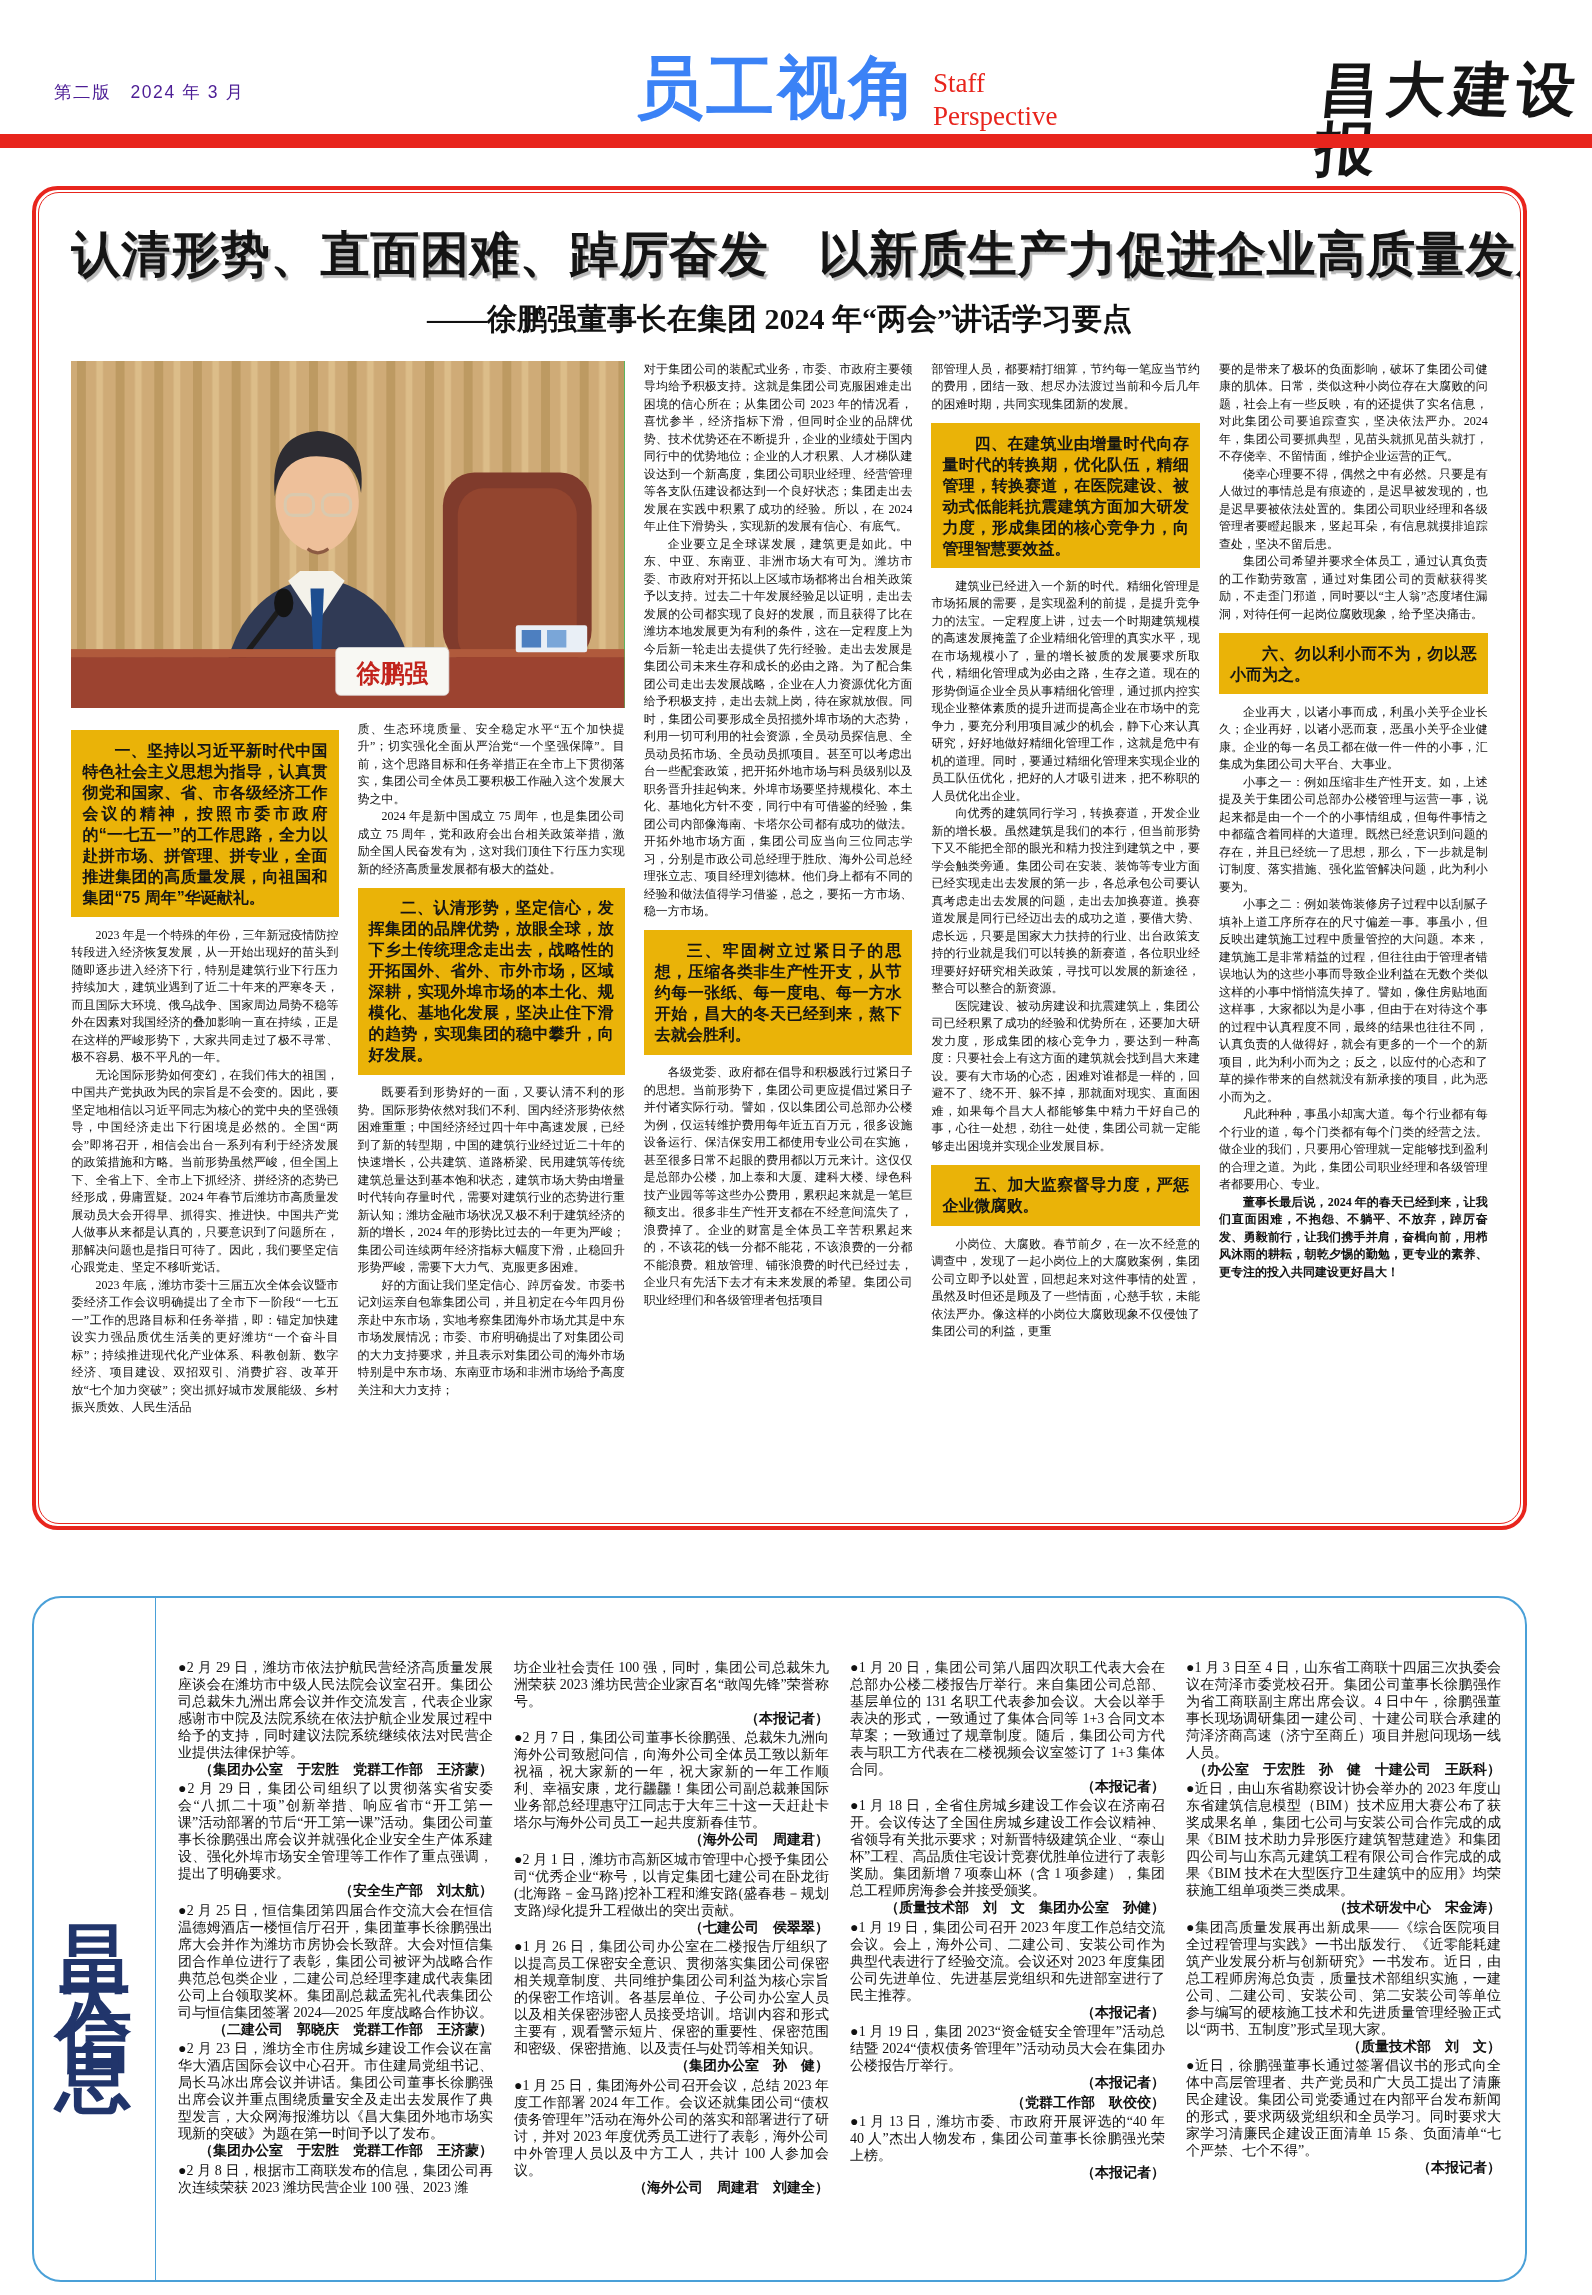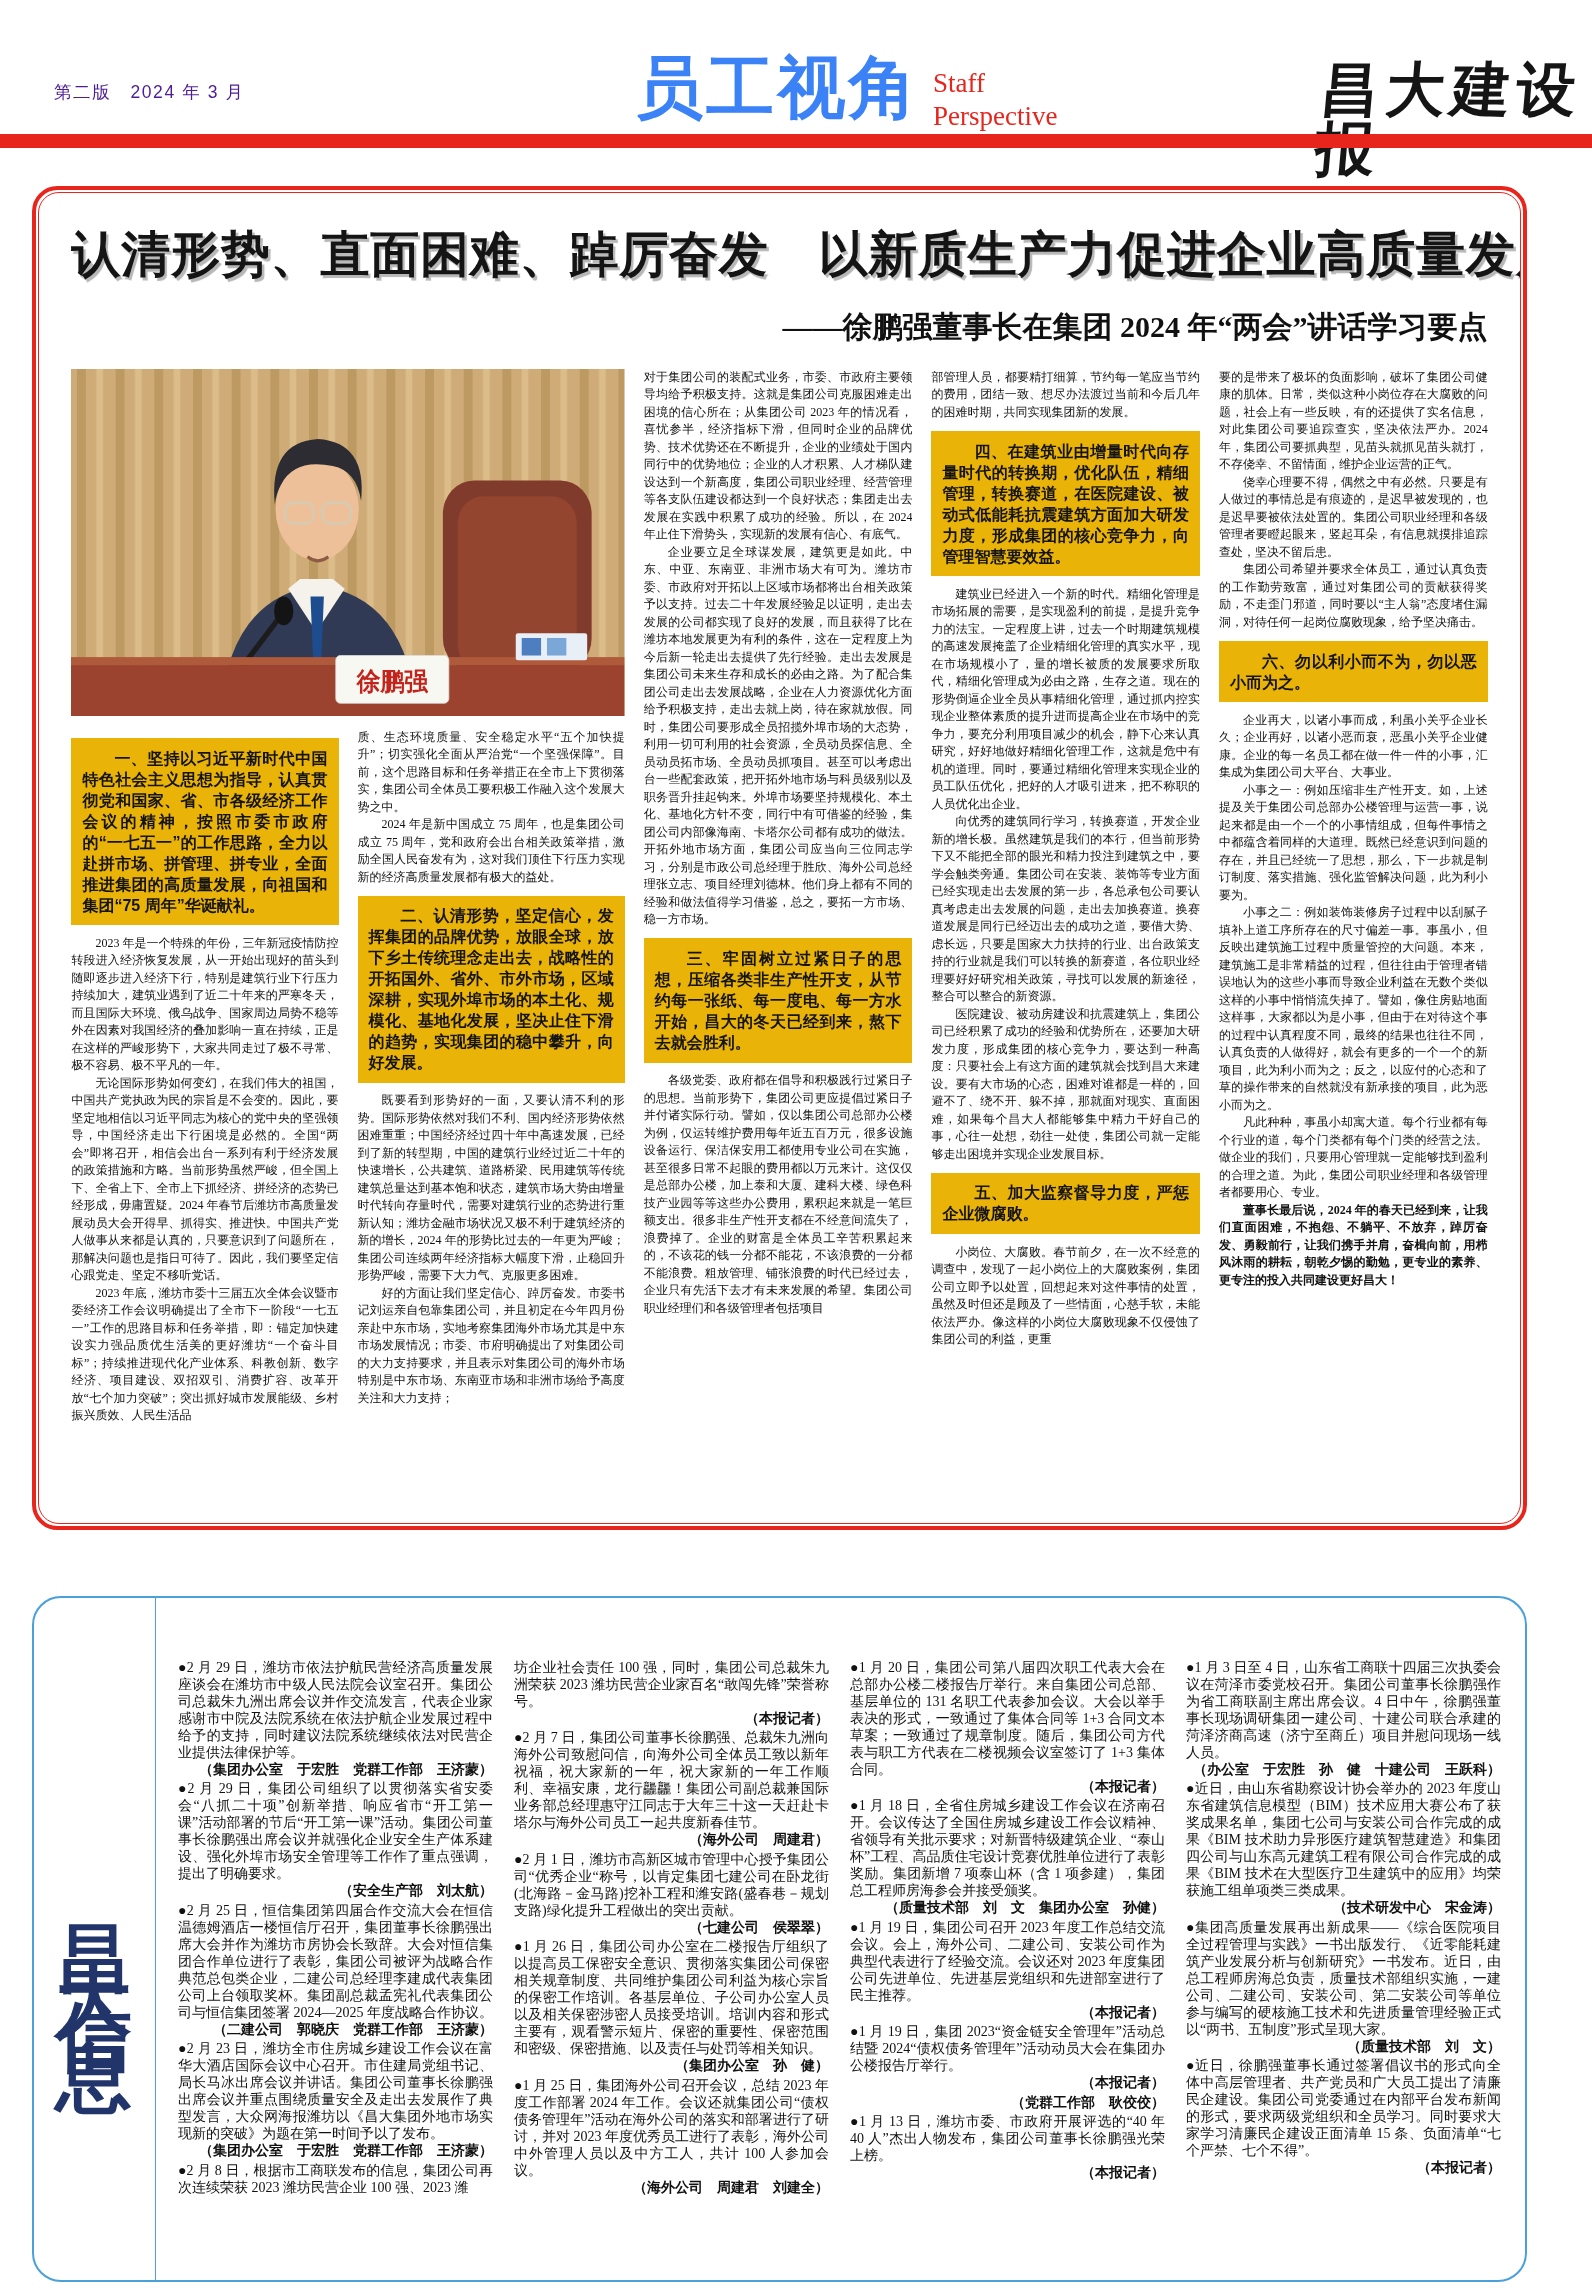--- a/index.html
+++ b/index.html
@@ -15,24 +15,24 @@
        font-family:"Liberation Serif","DejaVu Serif",serif;transform:skewX(-5deg);line-height:1;}
   .red-bar{left:0;top:134px;width:1592px;height:13.5px;background:#e8251d;}
   
   .article-frame{left:32px;top:186px;width:1495px;height:1344px;box-sizing:border-box;
        border:4px solid #e8251d;border-radius:25.5px;padding:2.4px;background:#fff;}
   .article-inner{width:100%;height:100%;box-sizing:border-box;border:1.6px solid #e8251d;
        border-radius:21px;padding:17.5px 32px 12.7px;overflow:hidden;}
   .headline{font-size:49px;font-weight:900;text-align:center;margin:11px 0 0;letter-spacing:0.8px;
        font-family:"Liberation Sans","DejaVu Sans",sans-serif;color:#141414;
        text-shadow:2.4px 3.2px 0.8px rgba(50,50,50,.35);white-space:nowrap;}
-  .subtitle{font-size:30px;font-weight:700;text-align:right;margin:19px 0 21px;color:#111;}
+  .subtitle{font-size:30px;font-weight:700;text-align:center;margin:11px 0 21px;color:#111;}
   .article-body{display:flex;gap:19px;height:1096px;}
   .group2{flex:2.06;display:flex;flex-direction:column;min-width:0;}
-  .photo{height:347px;margin-bottom:12.7px;background:#e5e5e5;position:relative;overflow:hidden;}
+  .photo{height:347px;margin-bottom:12.7px;background:#22c55e;position:relative;overflow:hidden;}
   .photo svg{display:block;width:100%;height:100%;}
   .cols2{display:flex;gap:19px;flex:1;min-height:0;}
   .acol{flex:1;min-width:0;overflow:hidden;}
   .para{font-size:12px;line-height:17.5px;text-align:justify;text-indent:2em;margin:0;}
   .para.cont{text-indent:0;}
   .para.lead{font-weight:700;}
   .hl-box{background:#eab308;padding:9.6px 11px;margin:9.6px 0;font-weight:700;font-size:16px;
        line-height:21px;text-indent:2em;text-align:justify;
        font-family:"Liberation Sans","DejaVu Sans",sans-serif;color:#141414;}
   

